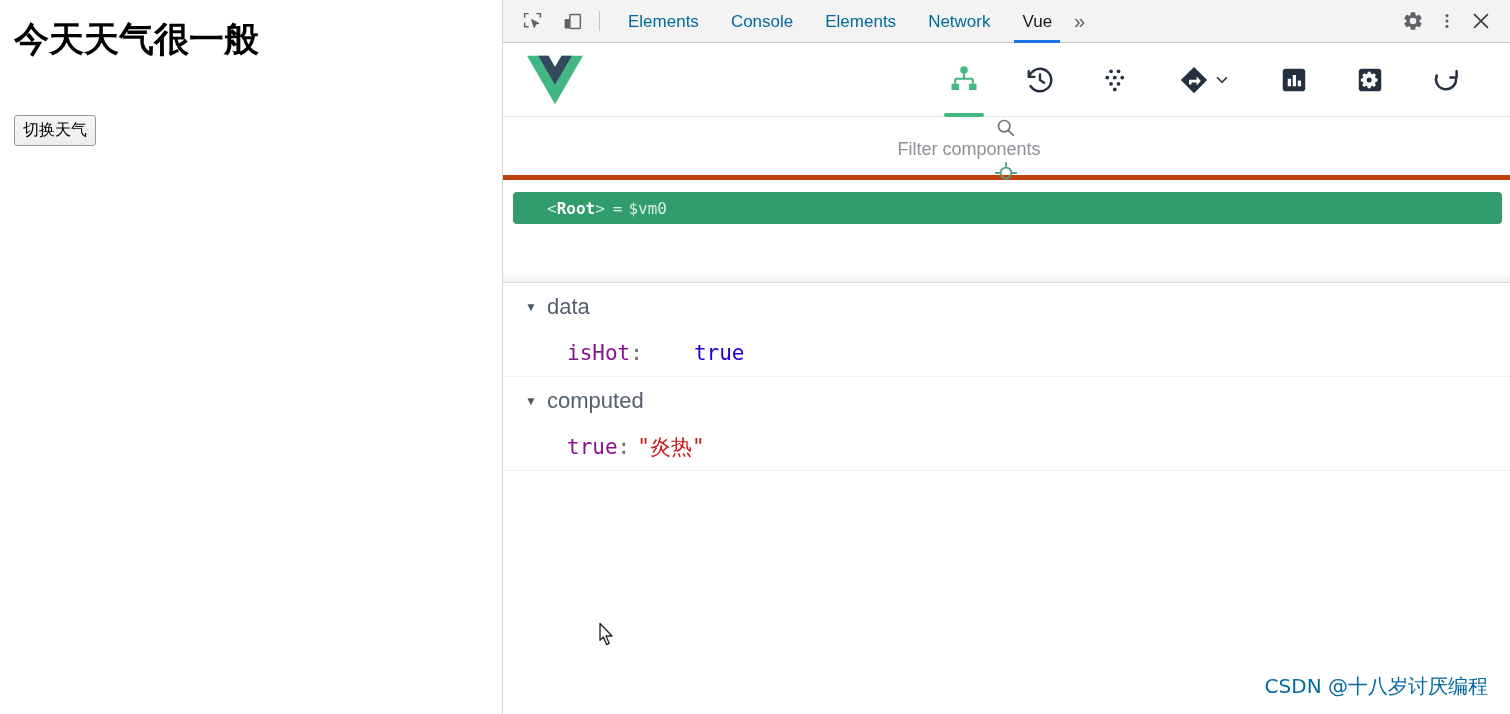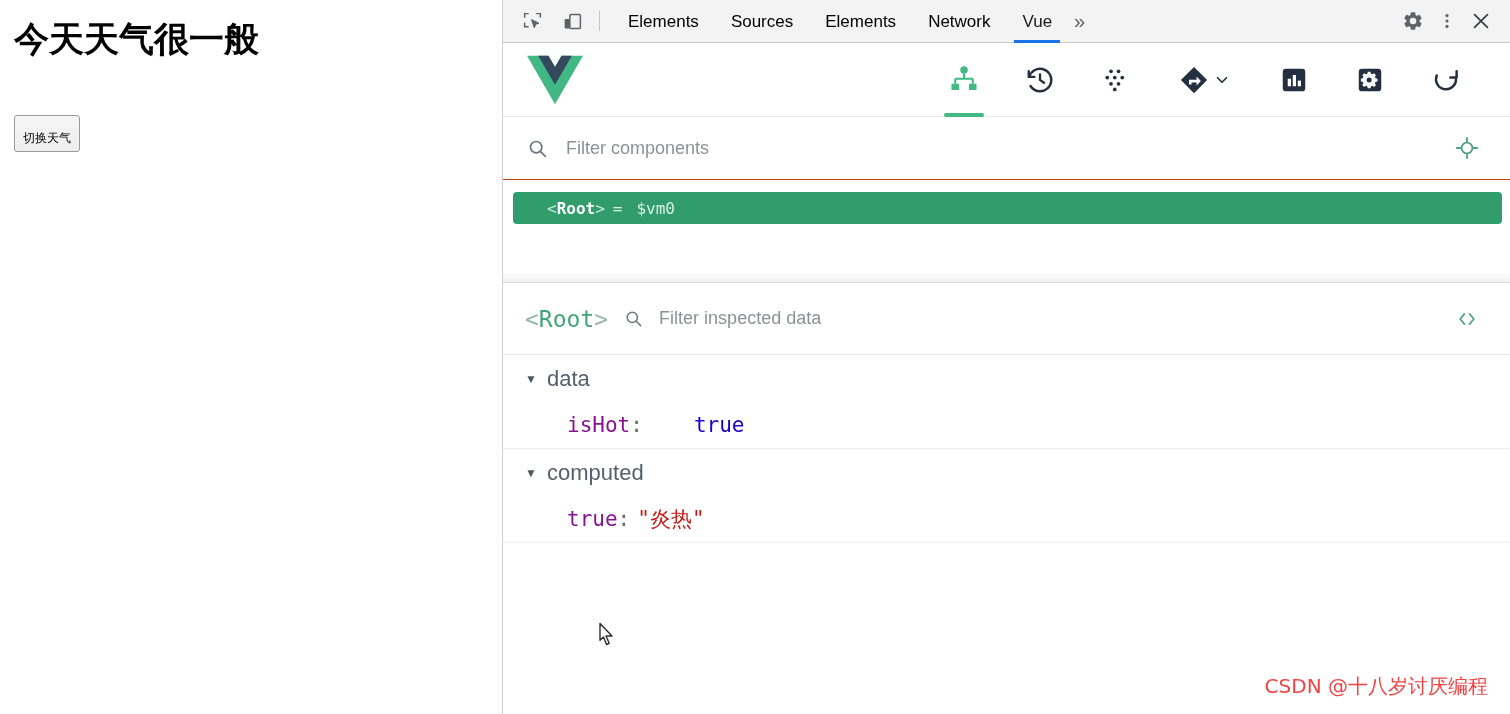--- a/index.html
+++ b/index.html
@@ -41,23 +41,23 @@
     font-weight: bold;
     color: #000000;
     letter-spacing: 0px;
     font-family: "DejaVu Sans", "Liberation Sans", sans-serif;
   }
   .page-button {
     position: absolute;
     left: 14px;
     top: 115px;
     font-family: "DejaVu Sans", "Liberation Sans", sans-serif;
-    font-size: 12px;
+    font-size: 16px;
     line-height: 1;
-    padding: 16px 8px 7px 8px;
+    padding: 6px 8px 7px 8px;
     color: #000000;
     background: linear-gradient(#f6f6f6, #ededed);
     border: 1px solid #9a9a9a;
     border-radius: 3px;
     cursor: pointer;
   }
 
   
   .devtools {
     width: 1007px;
@@ -97,21 +97,21 @@
     background: #c4c4c4;
     margin: 0 12px;
   }
   .dt-tabs {
     display: flex;
     align-items: center;
     height: 43px;
   }
   .dt-tab {
     font-size: 17px;
-    color: #000000;
+    color: #0369a1;
     padding: 0 16px;
     height: 43px;
     line-height: 43px;
     cursor: pointer;
     position: relative;
     white-space: nowrap;
   }
   .dt-tab.active {
     color: #1a1a1a;
   }
@@ -199,21 +199,22 @@
 
   
   .filter-bar {
     height: 63px;
     min-height: 63px;
     display: flex;
     align-items: center;
     padding: 0 26px 0 24px;
     box-sizing: border-box;
     background: #ffffff;
-    border-bottom: 1px solid #c2410c;
+    border-bottom: 5px solid #c2410c;
+    flex-direction: column;
   }
   .filter-bar .search-ico { color: #6f7680; display: flex; }
   .filter-input {
     flex: 1;
     border: none;
     outline: none;
     background: transparent;
     margin-left: 16px;
     font-size: 18px;
     color: #3b3b3b;
@@ -248,21 +249,21 @@
     box-sizing: border-box;
     background: #319c6c;
     cursor: pointer;
     font-family: "DejaVu Sans Mono", "Liberation Mono", monospace;
     font-size: 16px;
     font-weight: bold;
     white-space: nowrap;
   }
   .tree-row .ang { color: #bfe8d4; font-weight: normal; }
   .tree-row .cname { color: #ffffff; }
-  .tree-row .vm { color: #d8f0e3; font-weight: normal; margin-left: 8px; }
+  .tree-row .vm { color: #d8f0e3; font-weight: normal; margin-left: 0; }
   .tree-row .eq { color: #d8f0e3; font-weight: normal; margin: 0 6px 0 8px; }
 
   .pane-split {
     height: 10px;
     min-height: 10px;
     background: linear-gradient(to bottom, #ffffff, #f0f0f0);
     border-bottom: 1px solid #dedede;
   }
 
   
@@ -346,21 +347,21 @@
   .k { color: #881391; }
   .colon { color: #6b6b6b; margin-right: 7px; }
   .v-bool { color: #1c00cf; margin-left: 44px; }
   .v-str { color: #c41a16; }
 
   
   .watermark {
     position: absolute;
     right: 22px;
     bottom: 14px;
-    color: #ef4444;
+    color: #0369a1;
     font-size: 20px;
     font-family: "DejaVu Sans", "Liberation Sans", sans-serif;
     white-space: nowrap;
     pointer-events: none;
     margin-top: 32px;
   }
   
   .cursor-arrow {
     position: absolute;
     left: 598px;
@@ -393,21 +394,21 @@
         <svg width="21" height="21" viewBox="0 0 24 24" fill="none" stroke="#5f6368" stroke-width="1.7">
           <rect x="9" y="4" width="12" height="16" rx="1.2"></rect>
           <rect x="3" y="9" width="6" height="11" rx="1.2" fill="#5f6368" stroke="none"></rect>
         </svg>
       </div>
 
       <div class="dt-sep"></div>
 
       <div class="dt-tabs">
         <div class="dt-tab">Elements</div>
-        <div class="dt-tab">Sources</div>
+        <div class="dt-tab">Console</div>
         <div class="dt-tab">Elements</div>
         <div class="dt-tab">Network</div>
         <div class="dt-tab active">Vue</div>
         <div class="dt-overflow">»</div>
       </div>
 
       <div class="dt-right-tools">
         <div class="dt-icon-btn">
           <svg width="22" height="22" viewBox="0 0 24 24" fill="#5f6368">
             <path d="M19.14 12.94a7.07 7.07 0 000-1.88l2.03-1.58a.5.5 0 00.12-.64l-1.92-3.32a.5.5 0 00-.6-.22l-2.39.96a7.03 7.03 0 00-1.62-.94l-.36-2.54a.5.5 0 00-.5-.42h-3.84a.5.5 0 00-.5.42l-.36 2.54c-.58.23-1.12.55-1.62.94l-2.39-.96a.5.5 0 00-.6.22L2.67 8.84a.5.5 0 00.12.64l2.03 1.58a7.07 7.07 0 000 1.88l-2.03 1.58a.5.5 0 00-.12.64l1.92 3.32c.13.22.39.3.6.22l2.39-.96c.5.39 1.04.71 1.62.94l.36 2.54c.04.24.25.42.5.42h3.84c.25 0 .46-.18.5-.42l.36-2.54c.58-.23 1.12-.55 1.62-.94l2.39.96c.21.08.47 0 .6-.22l1.92-3.32a.5.5 0 00-.12-.64l-2.03-1.58zM12 15.6A3.6 3.6 0 1112 8.4a3.6 3.6 0 010 7.2z"></path>
@@ -526,35 +527,20 @@
         <span class="ang">&lt;</span>
         <span class="cname">Root</span>
         <span class="ang">&gt;</span>
         <span class="eq">=</span>
         <span class="vm">$vm0</span>
       </div>
     </div>
 
     <div class="pane-split"></div>
 
-    <div class="inspect-head">
-      <span class="insp-name"><span class="ang">&lt;</span><span>Root</span><span class="ang">&gt;</span></span>
-      <span class="search-ico">
-        <svg width="19" height="19" viewBox="0 0 24 24" fill="none" stroke="currentColor" stroke-width="1.9">
-          <circle cx="10.5" cy="10.5" r="6.5"></circle>
-          <path d="M15.5 15.5L21 21" stroke-linecap="round"></path>
-        </svg>
-      </span>
-      <input class="insp-input" type="text" placeholder="Filter inspected data" style="">
-      <div class="code-btn">
-        <svg width="24" height="20" viewBox="0 0 28 20" fill="none" stroke="currentColor" stroke-width="1.9" stroke-linecap="round" stroke-linejoin="round">
-          <path d="M11 4L6 10l5 6M17 4l5 6-5 6"></path>
-        </svg>
-      </div>
-    </div>
 
     <div class="inspect-body">
 
       <div class="state-group">
         <div class="group-header">
           <span class="caret">▼</span>
           <span class="group-title">data</span>
         </div>
         <div class="state-row">
           <span class="k">isHot</span>

